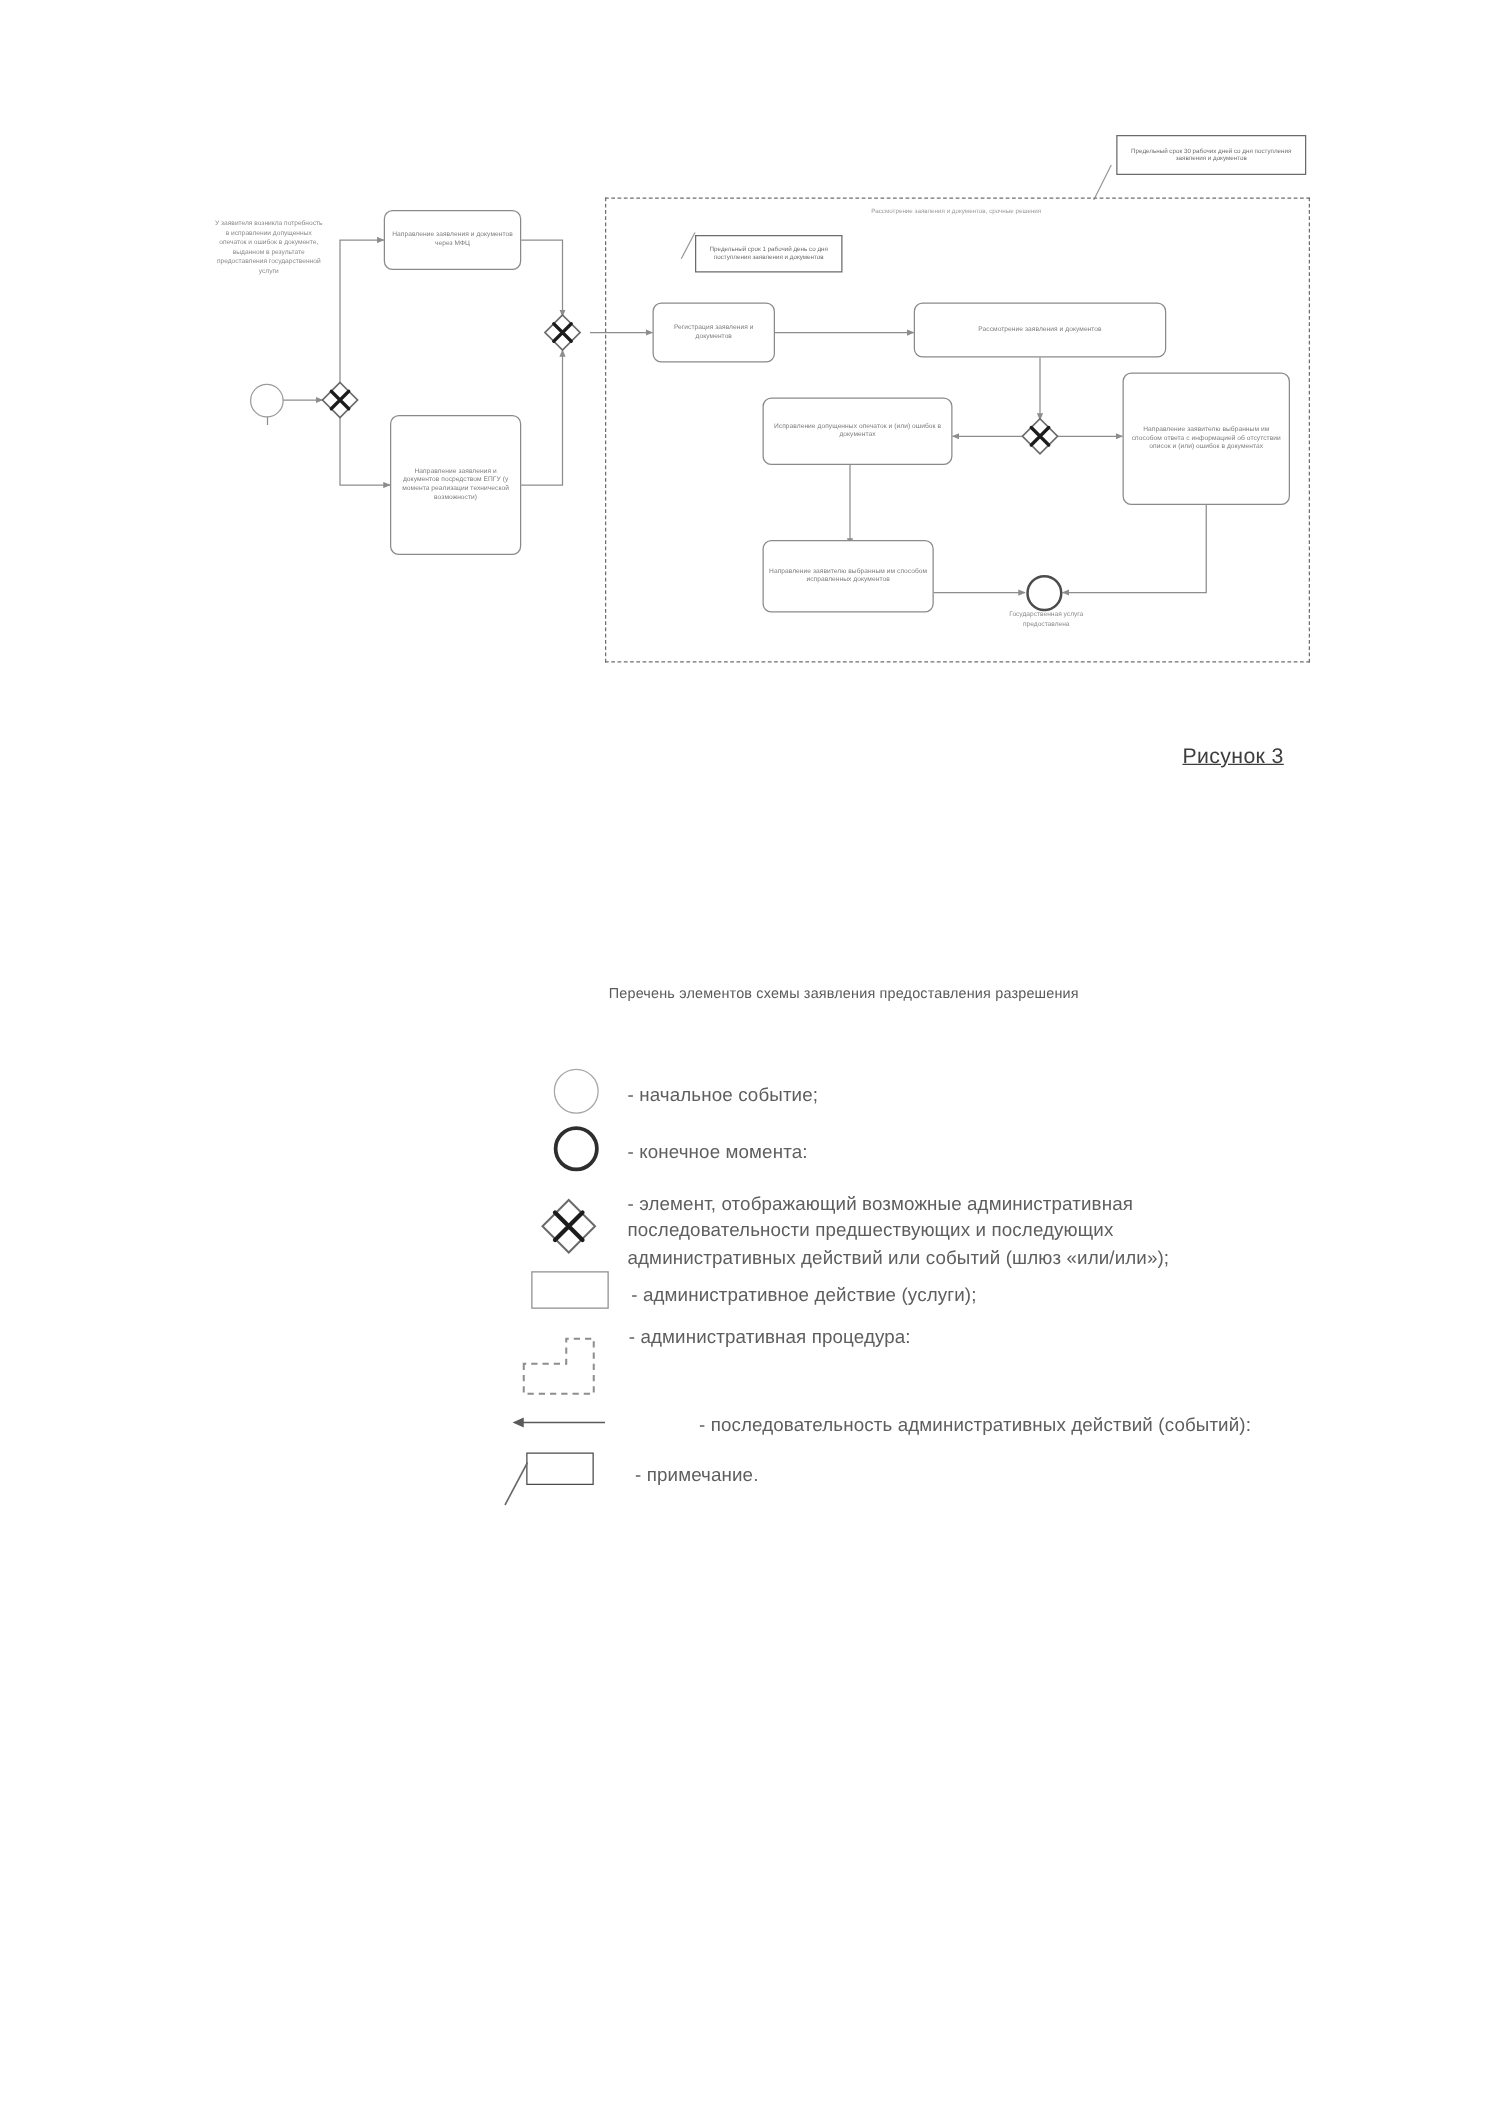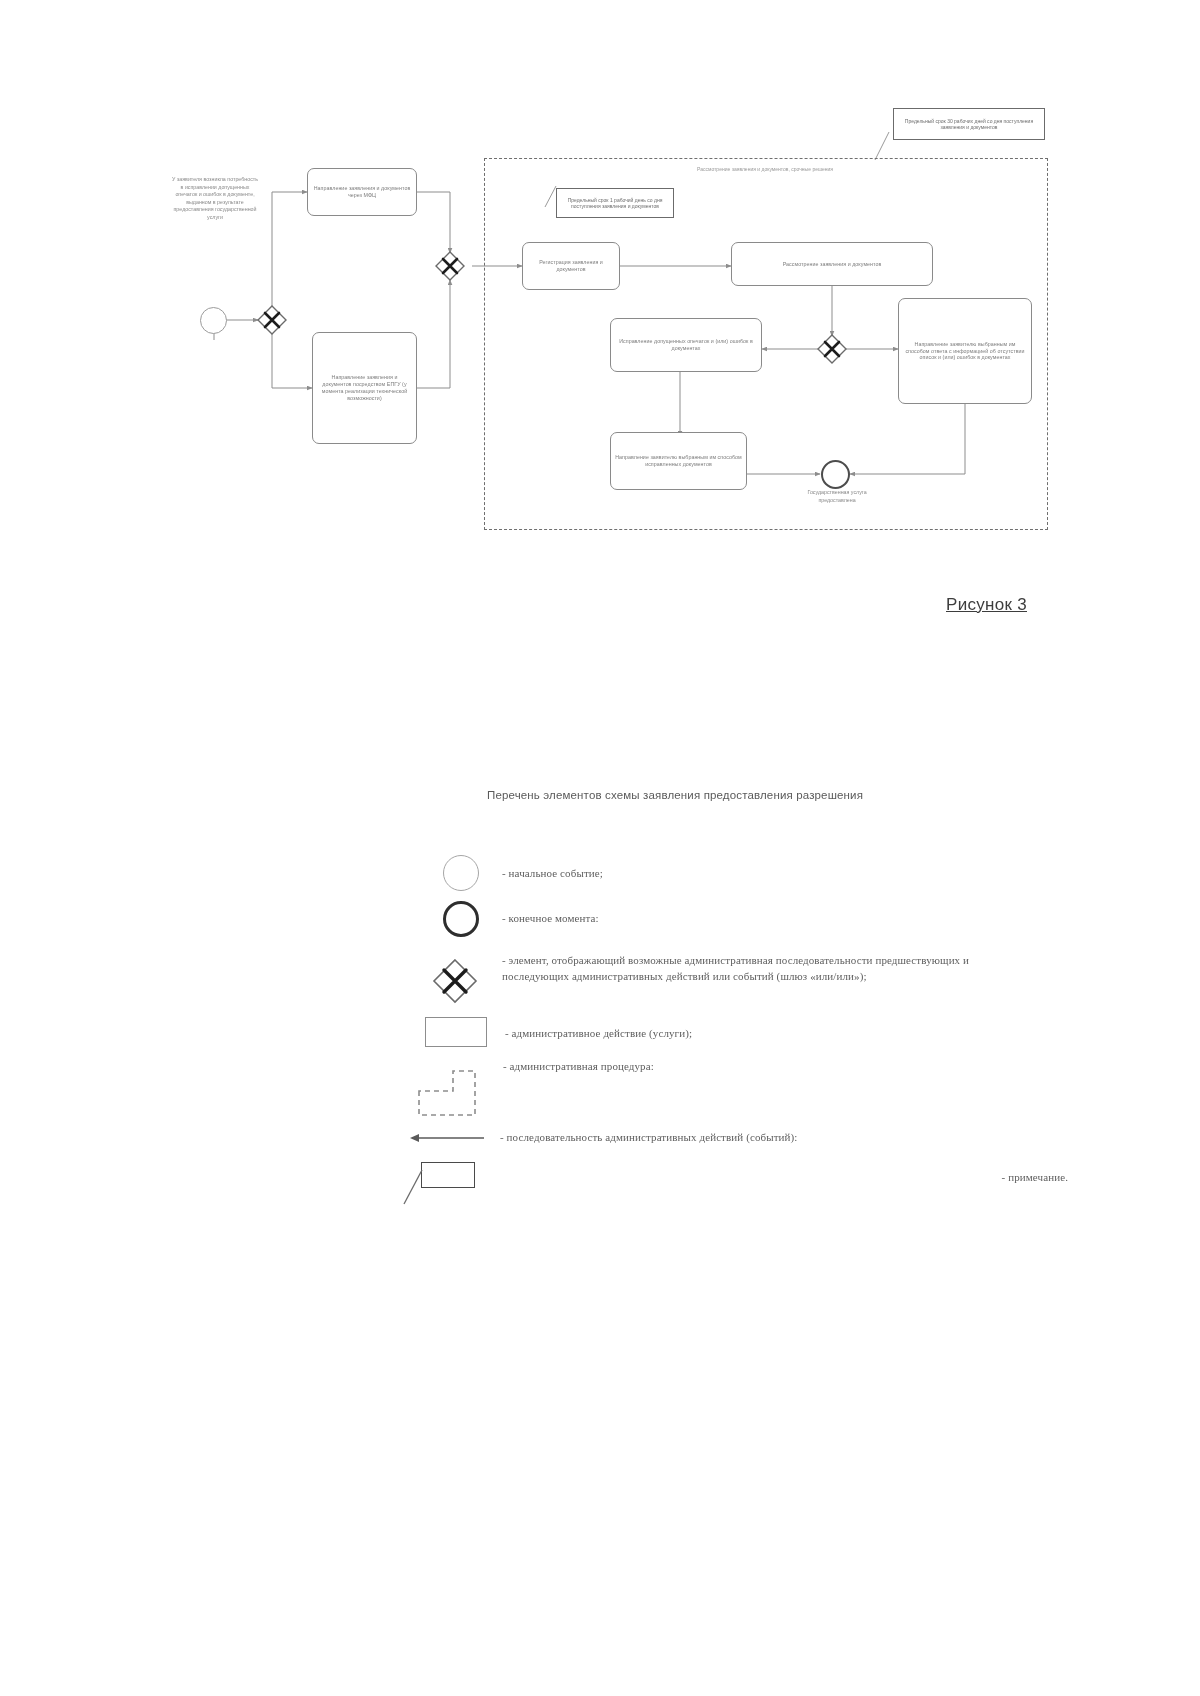--- a/index.html
+++ b/index.html
@@ -125,25 +125,24 @@
     position: absolute;
     left: 487px; top: 789px;
     font-size: 11.5px;
     color: #5a5a5a;
     letter-spacing: 0.15px;
     white-space: nowrap;
   }
   .legend-row { position: absolute; }
   .legend-text {
     position: absolute;
-    font-size: 11px;
+    font-size: 15px;
     color: #5e5e5e;
     line-height: 1.42;
     letter-spacing: 0.1px;
-    font-family: Liberation Serif, serif;
   }
 
   .lg-start {
     position: absolute;
     width: 36px; height: 36px;
     border: 1.3px solid #a6a6a6;
     border-radius: 50%;
     box-sizing: border-box;
   }
   .lg-end {
@@ -326,28 +325,28 @@
       <div class="legend-text" style="left:503px; top:1059px; width:560px;">- административная процедура:</div>
     </div>
 
     <div class="legend-row">
       <div class="abs" style="left:408px; top:1128px; width:78px; height:20px;">
         <svg viewBox="0 0 78 20" width="78" height="20">
           <path d="M76,10 L8,10" stroke="#5a5a5a" stroke-width="1.3"></path>
           <path d="M2,10 L11,6 L11,14 z" fill="#5a5a5a"></path>
         </svg>
       </div>
-      <div class="legend-text" style="left:500px; top:1130px; width:560px;">- последовательность административных действий (событий):</div>
+      <div class="legend-text" style="left:500px; top:1130px; width:560px;text-align:center;">- последовательность административных действий (событий):</div>
     </div>
 
     <div class="legend-row">
       <div class="lg-note" style="left:421px; top:1162px;"></div>
       <div class="abs" style="left:400px; top:1170px; width:28px; height:36px;">
         <svg viewBox="0 0 28 36" width="28" height="36">
           <path d="M22,0 L4,34" stroke="#6a6a6a" stroke-width="1.3"></path>
         </svg>
       </div>
-      <div class="legend-text" style="left:508px; top:1170px; width:560px;text-align:right;">- примечание.</div>
+      <div class="legend-text" style="left:508px; top:1170px; width:560px;">- примечание.</div>
     </div>
 
   </div>
 
 </div>
 
 </body></html>

